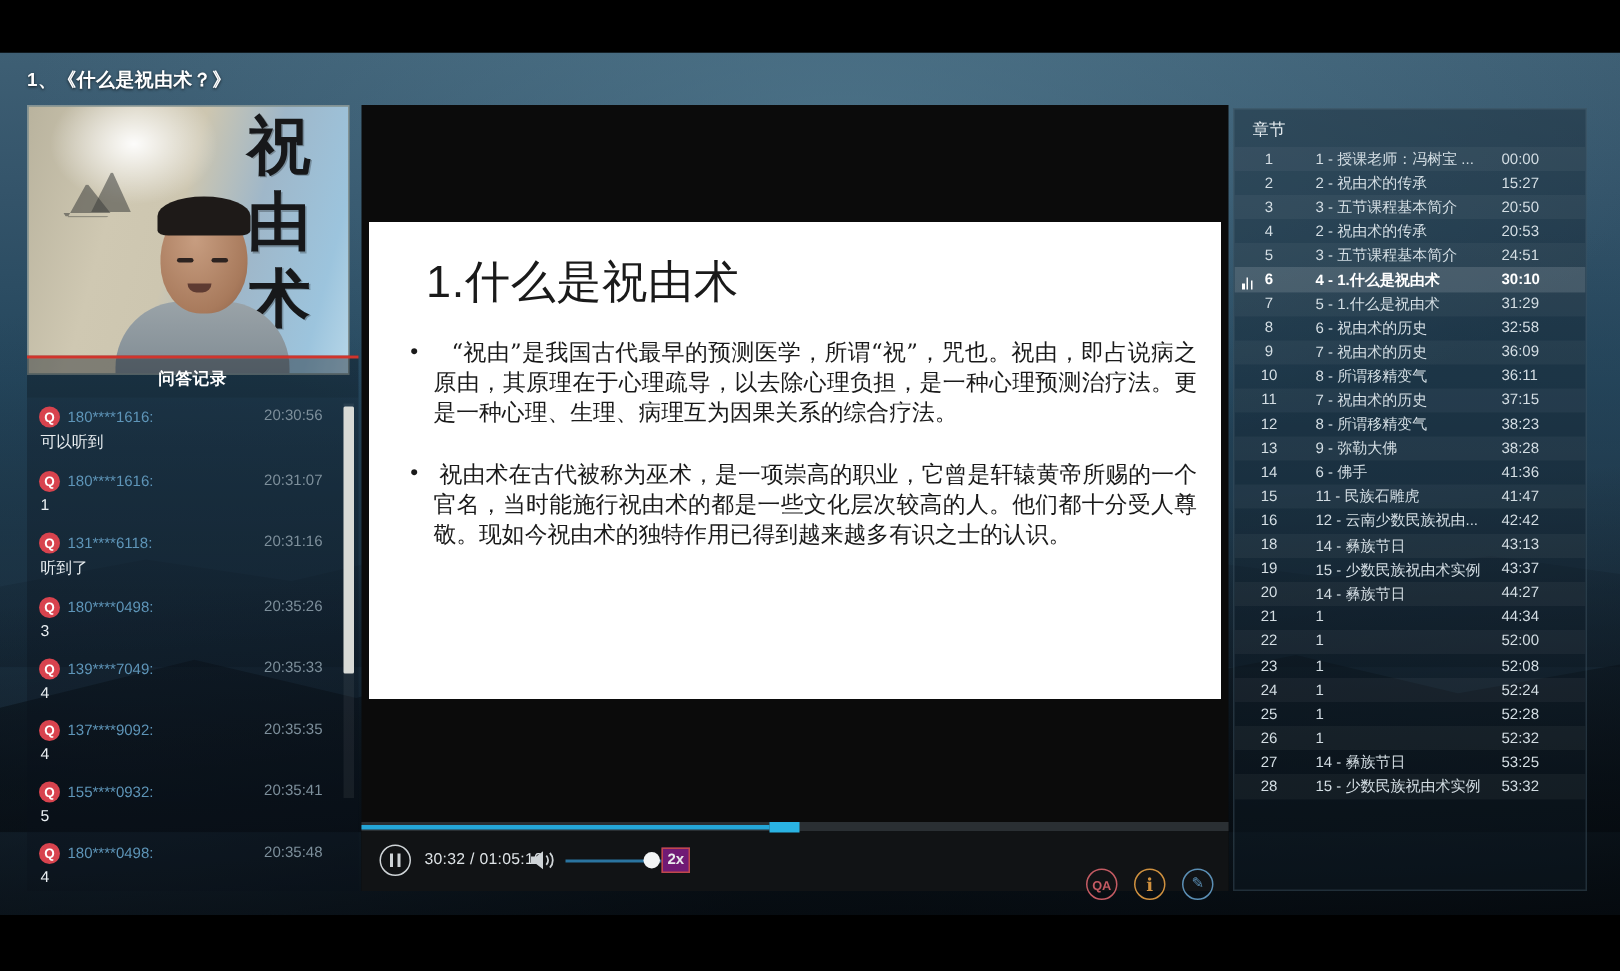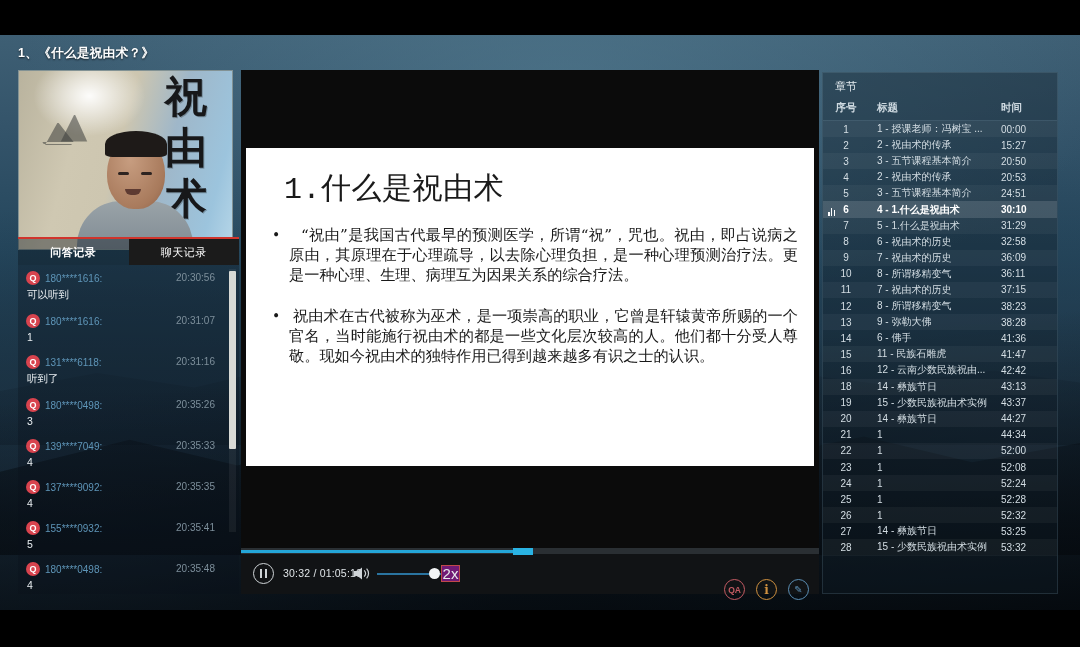--- a/index.html
+++ b/index.html
@@ -135,21 +135,21 @@
   .player {
     position: absolute; left: 241px; top: 70px; width: 578px; height: 524px;
     background: #0b0b0b;
   }
   .slide {
     position: absolute; left: 5px; top: 78px; width: 568px; height: 318px;
     background: #ffffff; overflow: hidden;
   }
   .slide-title {
     position: absolute; left: 38px; top: 20px;
-    font-family: Liberation Mono, monospace;
+    font-family: Liberation Sans, sans-serif;
     font-size: 30px; color: #1a1a1a; letter-spacing: .5px;
   }
   .slide-body { position: absolute; left: 26px; top: 78px; right: 16px; }
   .bullet {
     display: flex; margin-bottom: 22px;
     font-family: "DejaVu Serif", serif;
     font-size: 15.2px; line-height: 1.30; color: #1a1a1a;
     text-align: justify;
   }
   .bullet .dot { flex: none; width: 17px; text-align: left; font-size: 14px; line-height: 1.32; }
@@ -173,21 +173,21 @@
     position: absolute; left: 42px; top: 13px; font-size: 10.5px; color: #dfe4e7;
     font-family: "Liberation Sans", sans-serif; letter-spacing: .2px;
   }
   .vol-icon { position: absolute; left: 112px; top: 12px; width: 18px; height: 15px; cursor: pointer; }
   .vol-track { position: absolute; left: 136px; top: 19px; width: 82px; height: 2px; background: #2a74a0; cursor: pointer; }
   .vol-knob { position: absolute; left: 193px; top: 14px; width: 11px; height: 11px; border-radius: 50%; background: #f2f4f5; cursor: pointer; }
   .speed-btn {
     position: absolute; left: 443px - 243px; top: 11px; width: 19px; height: 17px;
     border: 1.4px solid #c0484b; background: #701a75; cursor: pointer;
     display: flex; align-items: center; justify-content: center;
-    color: #e8eaec; font-size: 15px; font-weight: normal;
+    color: #e8eaec; font-size: 10px; font-weight: bold;
   }
   .right-icons { position: absolute; right: 10px; top: 25px; display: flex; gap: 11px; }
   .rbtn {
     width: 21px; height: 21px; border-radius: 50%;
     display: flex; align-items: center; justify-content: center;
     font-size: 9.5px; font-weight: bold; cursor: pointer;
   }
   .rbtn.qa { border: 1.4px solid #c45b63; color: #c45b63; font-size: 8.5px; }
   .rbtn.info { border: 1.4px solid #d0913f; color: #d0913f; font-family: "DejaVu Serif", serif; font-size: 12px; }
   .rbtn.pen { border: 1.4px solid #5b8fb5; color: #5b8fb5; font-size: 10px; }
@@ -251,23 +251,20 @@
       <div class="eye" style="left:56px;bottom:74px"></div>
       <div class="mouth"></div>
     </div>
   </div>
 
   <div class="chatbox">
     <div class="chat-tabs">
       <div class="chat-tab active">
         <span>问答记录</span>
       </div>
-      <div class="chat-tab inactive">
-        <span>聊天记录</span>
-      </div>
     </div>
     <div class="chat-list" id="chat-list">
         <div class="msg">
           <div class="msg-head">
             <span class="qbadge">Q</span>
             <span class="msg-user">180****1616:</span>
           </div>
           <div class="msg-time">20:30:56</div>
           <div class="msg-text">可以听到</div>
         </div>
@@ -380,25 +377,20 @@
           <div class="rbtn pen">
             <span>✎</span>
           </div>
         </div>
       </div>
     </div>
   </div>
 
   <div class="playlist">
     <div class="pl-title">章节</div>
-    <div class="pl-head">
-      <div class="c-no">序号</div>
-      <div class="c-ti">标题</div>
-      <div class="c-tm">时间</div>
-    </div>
     <div class="pl-rows" id="pl-rows">
         <div class="pl-row">
           <div class="c-no"><span>1</span></div>
           <div class="c-ti">1 - 授课老师：冯树宝 ...</div>
           <div class="c-tm">00:00</div>
         </div>
         <div class="pl-row">
           <div class="c-no"><span>2</span></div>
           <div class="c-ti">2 - 祝由术的传承</div>
           <div class="c-tm">15:27</div>

